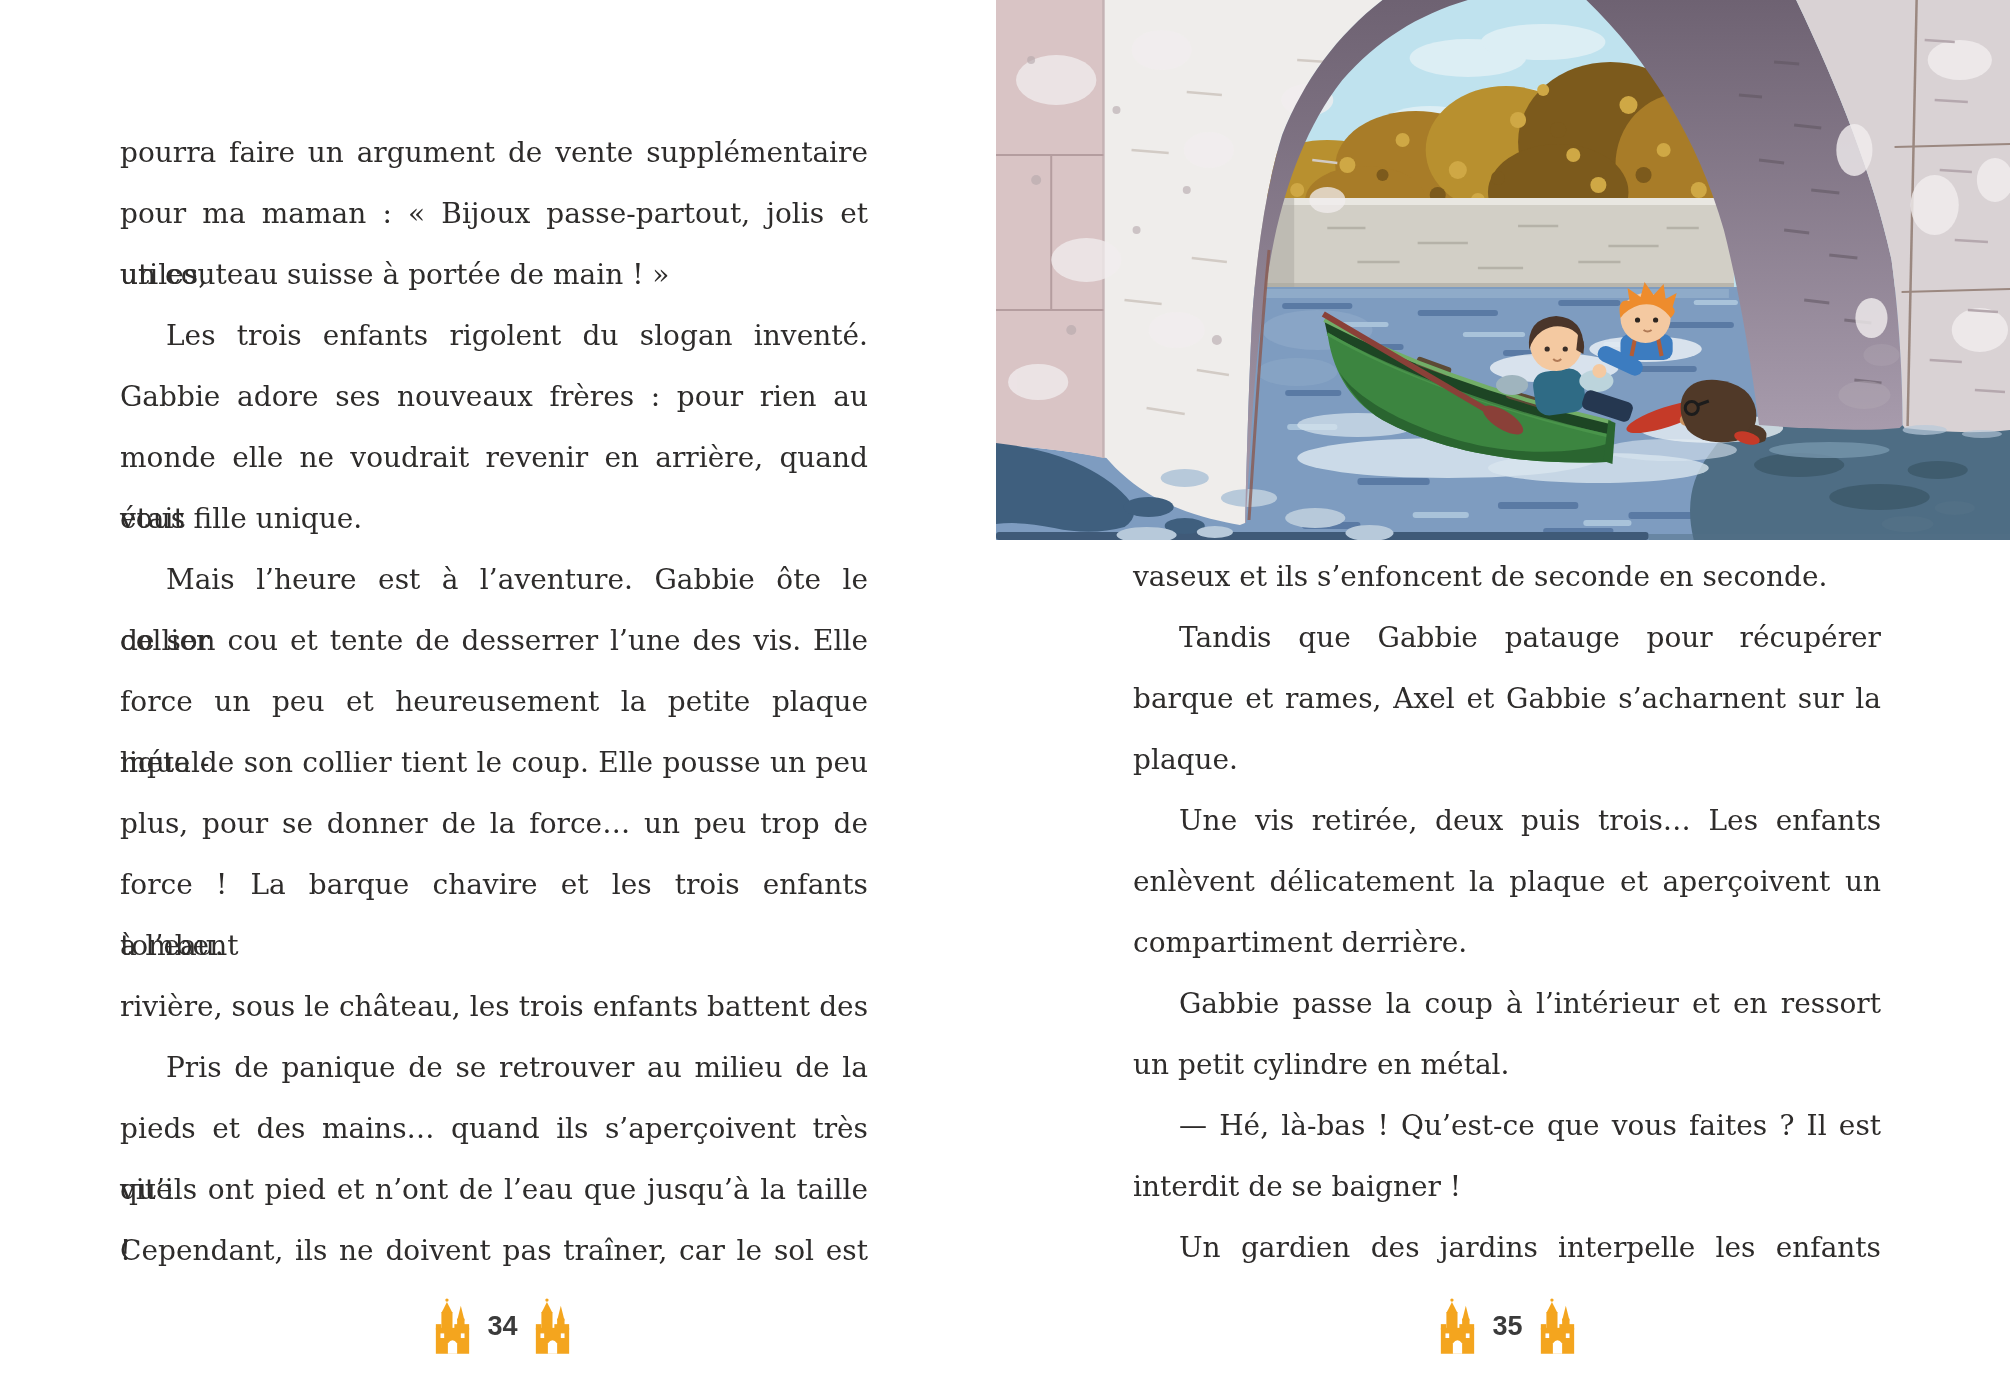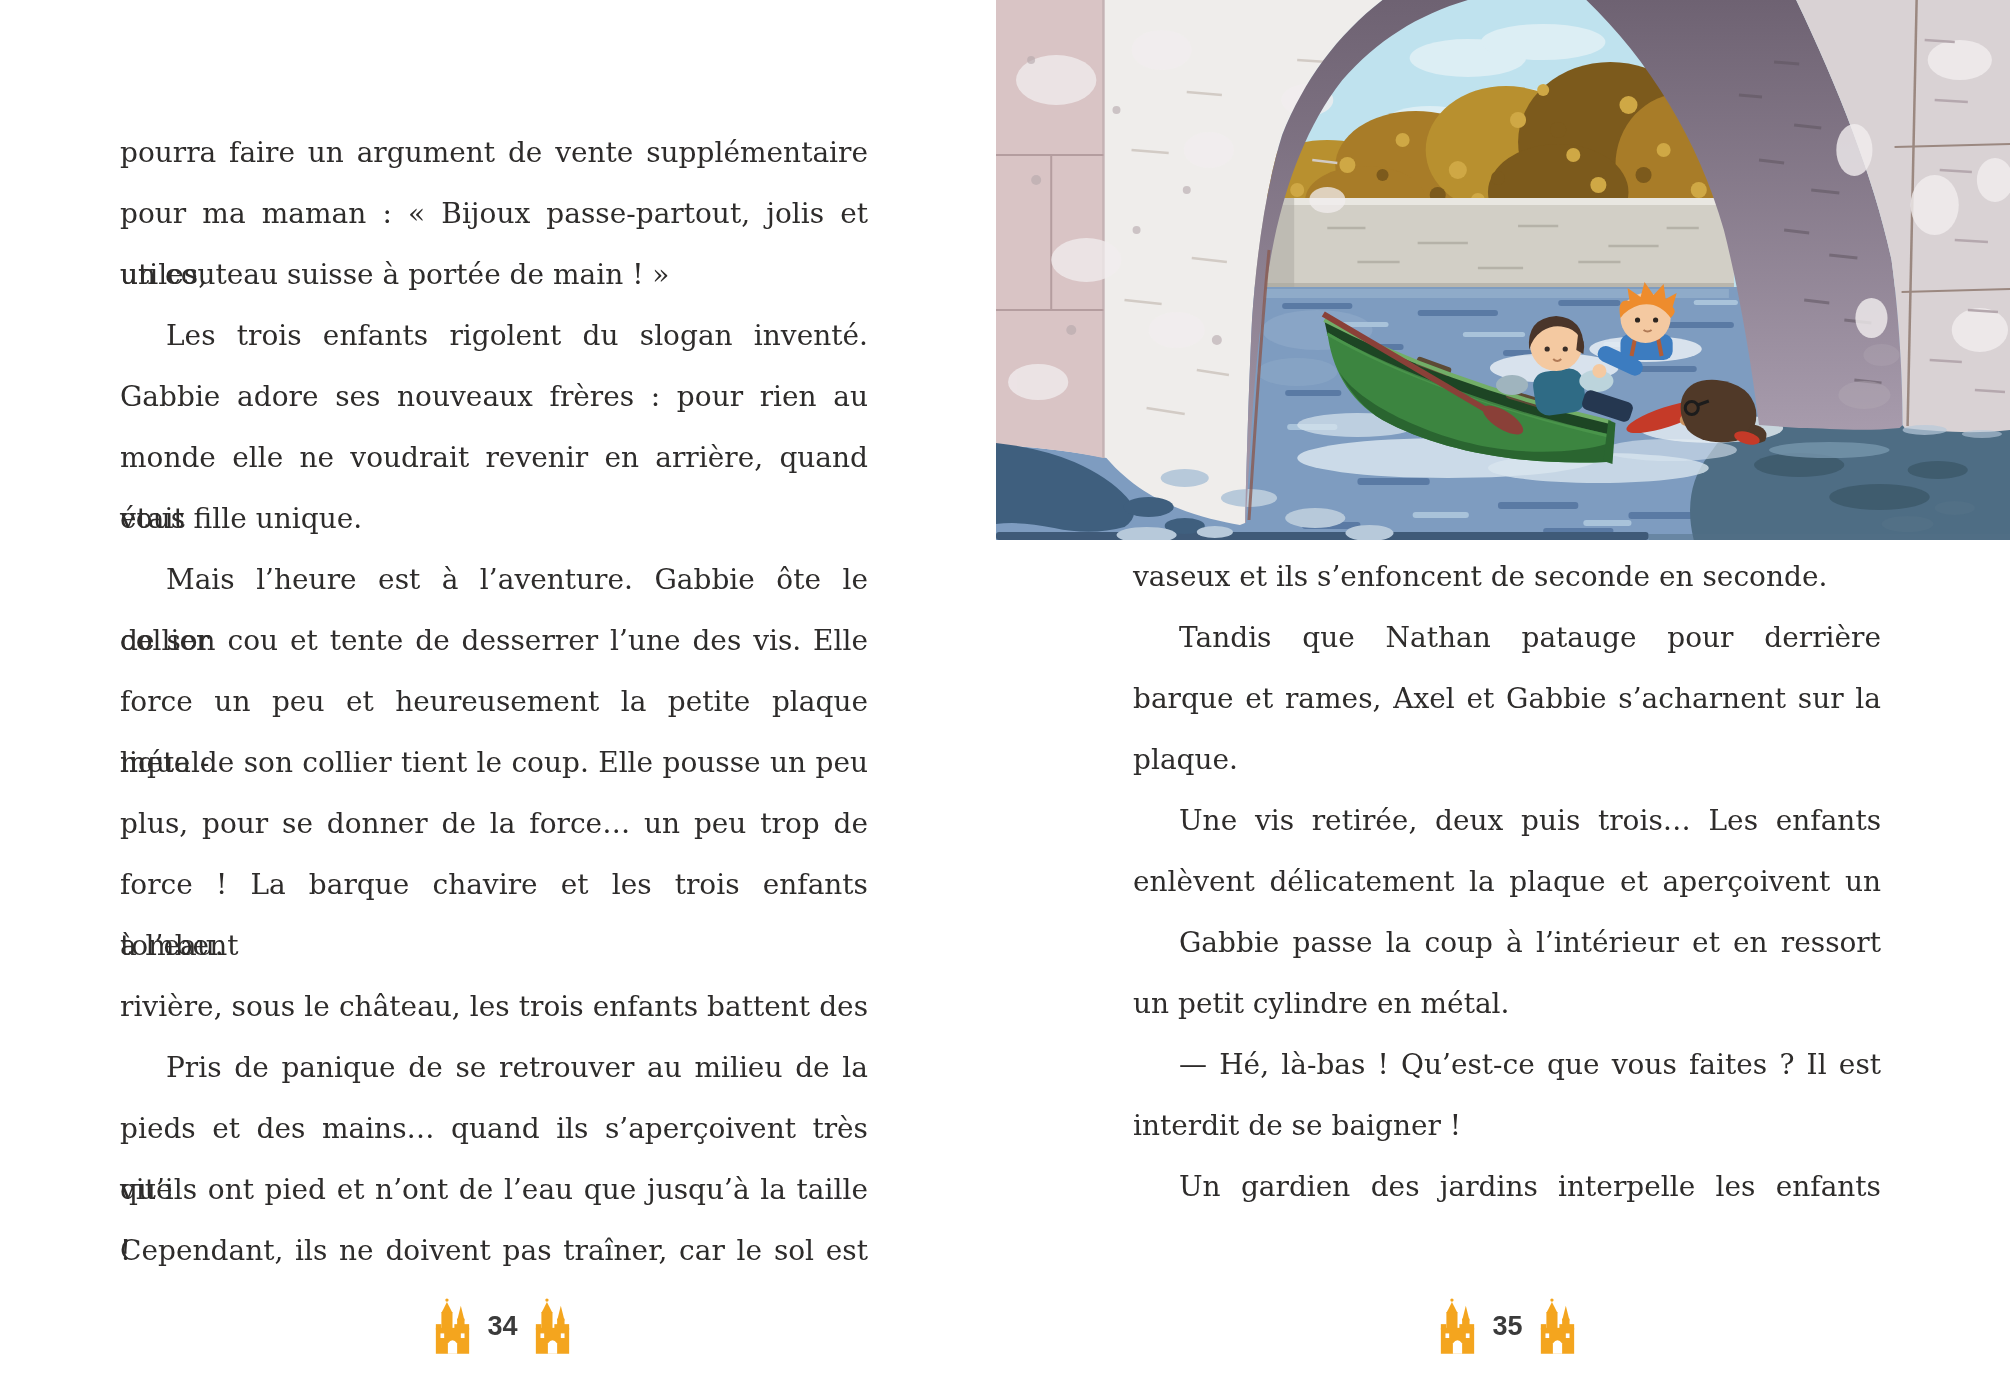--- a/index.html
+++ b/index.html
@@ -352,25 +352,26 @@
         <line x1="925" y1="40" x2="955" y2="42"></line>
       </g>
       <ellipse cx="925" cy="430" rx="22" ry="5" style="fill:var(--waterPale)" opacity="0.7"></ellipse>
       <ellipse cx="982" cy="434" rx="20" ry="4" style="fill:var(--waterPale)" opacity="0.6"></ellipse>
     </g>
   </svg>
   </div>
 
   <div class="textcol" id="right-col">
       <div class="line">vaseux et ils s’enfoncent de seconde en seconde.</div>
-      <div class="line j ind">Tandis que Nathan patauge pour derrière</div>
+      <div class="line j ind">Tandis que Gabbie patauge pour récupérer</div>
       <div class="line j">barque et rames, Axel et Gabbie s’acharnent sur la</div>
       <div class="line">plaque.</div>
       <div class="line j ind">Une vis retirée, deux puis trois… Les enfants</div>
       <div class="line j">enlèvent délicatement la plaque et aperçoivent un</div>
+      <div class="line">compartiment derrière.</div>
       <div class="line j ind">Gabbie passe la coup à l’intérieur et en ressort</div>
       <div class="line">un petit cylindre en métal.</div>
       <div class="line j ind">— Hé, là-bas ! Qu’est-ce que vous faites ? Il est</div>
       <div class="line">interdit de se baigner !</div>
       <div class="line j ind">Un gardien des jardins interpelle les enfants</div>
     </div>
 
   <div class="footer" id="footer-right">
     <svg class="castle">
         <use href="#castle-sym"></use>

